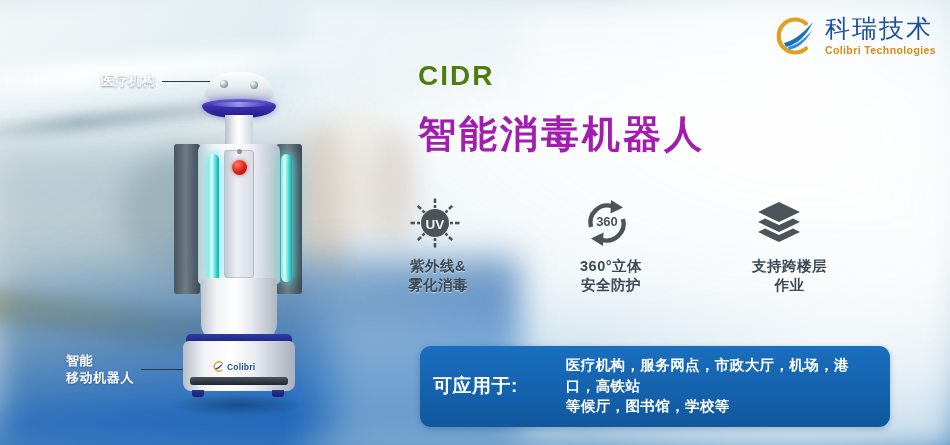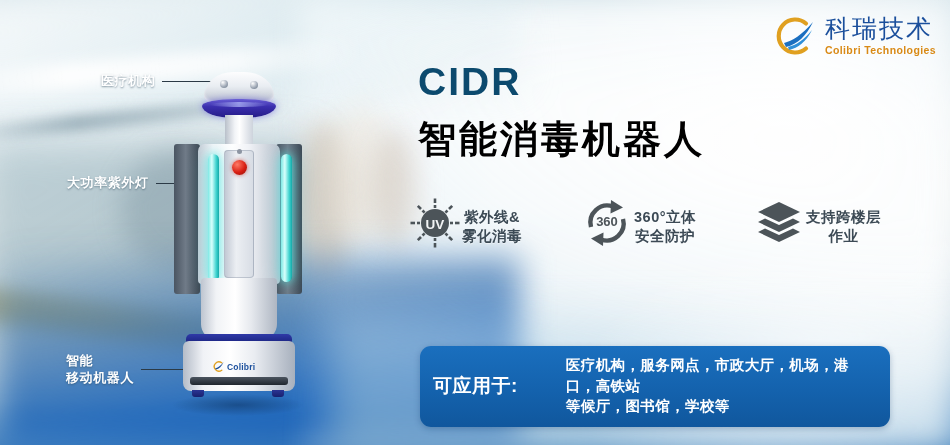--- a/index.html
+++ b/index.html
@@ -133,50 +133,51 @@
     font-weight: bold;
     color: #d98a16;
     letter-spacing: 0.4px;
     margin-top: 4px;
     white-space: nowrap;
   }
 
   
   .headline { position: absolute; left: 418px; top: 62px; }
   .headline-en {
-    font-size: 39px;
-    font-weight: bold;
-    color: #0c4a6e;
+    font-size: 28px;
+    font-weight: bold;
+    color: #4d7c0f;
     letter-spacing: 2px;
     line-height: 1;
     text-shadow: 0 1px 2px rgba(255,255,255,0.7);
   }
   .headline-cn {
-    margin-top: 19px;
+    margin-top: 25px;
     font-size: 38px;
     font-weight: bold;
-    color: #000000;
+    color: #a21caf;
     letter-spacing: 3px;
     line-height: 1;
     text-shadow: 0 1px 2px rgba(255,255,255,0.7);
   }
 
   
   .features {
     position: absolute;
     left: 408px;
     top: 196px;
     width: 516px;
     display: flex;
     align-items: flex-start;
   }
   .feature {
     flex: 1;
     display: flex;
-    align-items: center;
+    flex-direction: column;
+    align-items: flex-start;
   }
   .feature-icon { height: 54px; display: flex; align-items: center; justify-content: center; }
   .feature-label {
     margin-top: 7px;
     text-align: center;
     font-size: 14.5px;
     font-weight: bold;
     color: #3c4a55;
     line-height: 1.28;
     letter-spacing: 0.5px;
@@ -499,26 +500,20 @@
     </div>
   </div>
 
   <div class="callout callout-1">
     <div class="callout-text">
       <span>医疗机构</span>
     </div>
     <div class="leader"></div>
   </div>
 
-  <div class="callout callout-2">
-    <div class="callout-text">
-      <span>大功率紫外灯</span>
-    </div>
-    <div class="leader"></div>
-  </div>
 
   <div class="callout callout-3">
     <div class="callout-text">
       <span>智能</span>
       <span>移动机器人</span>
     </div>
     <div class="leader"></div>
   </div>
 
   <div class="robot">

